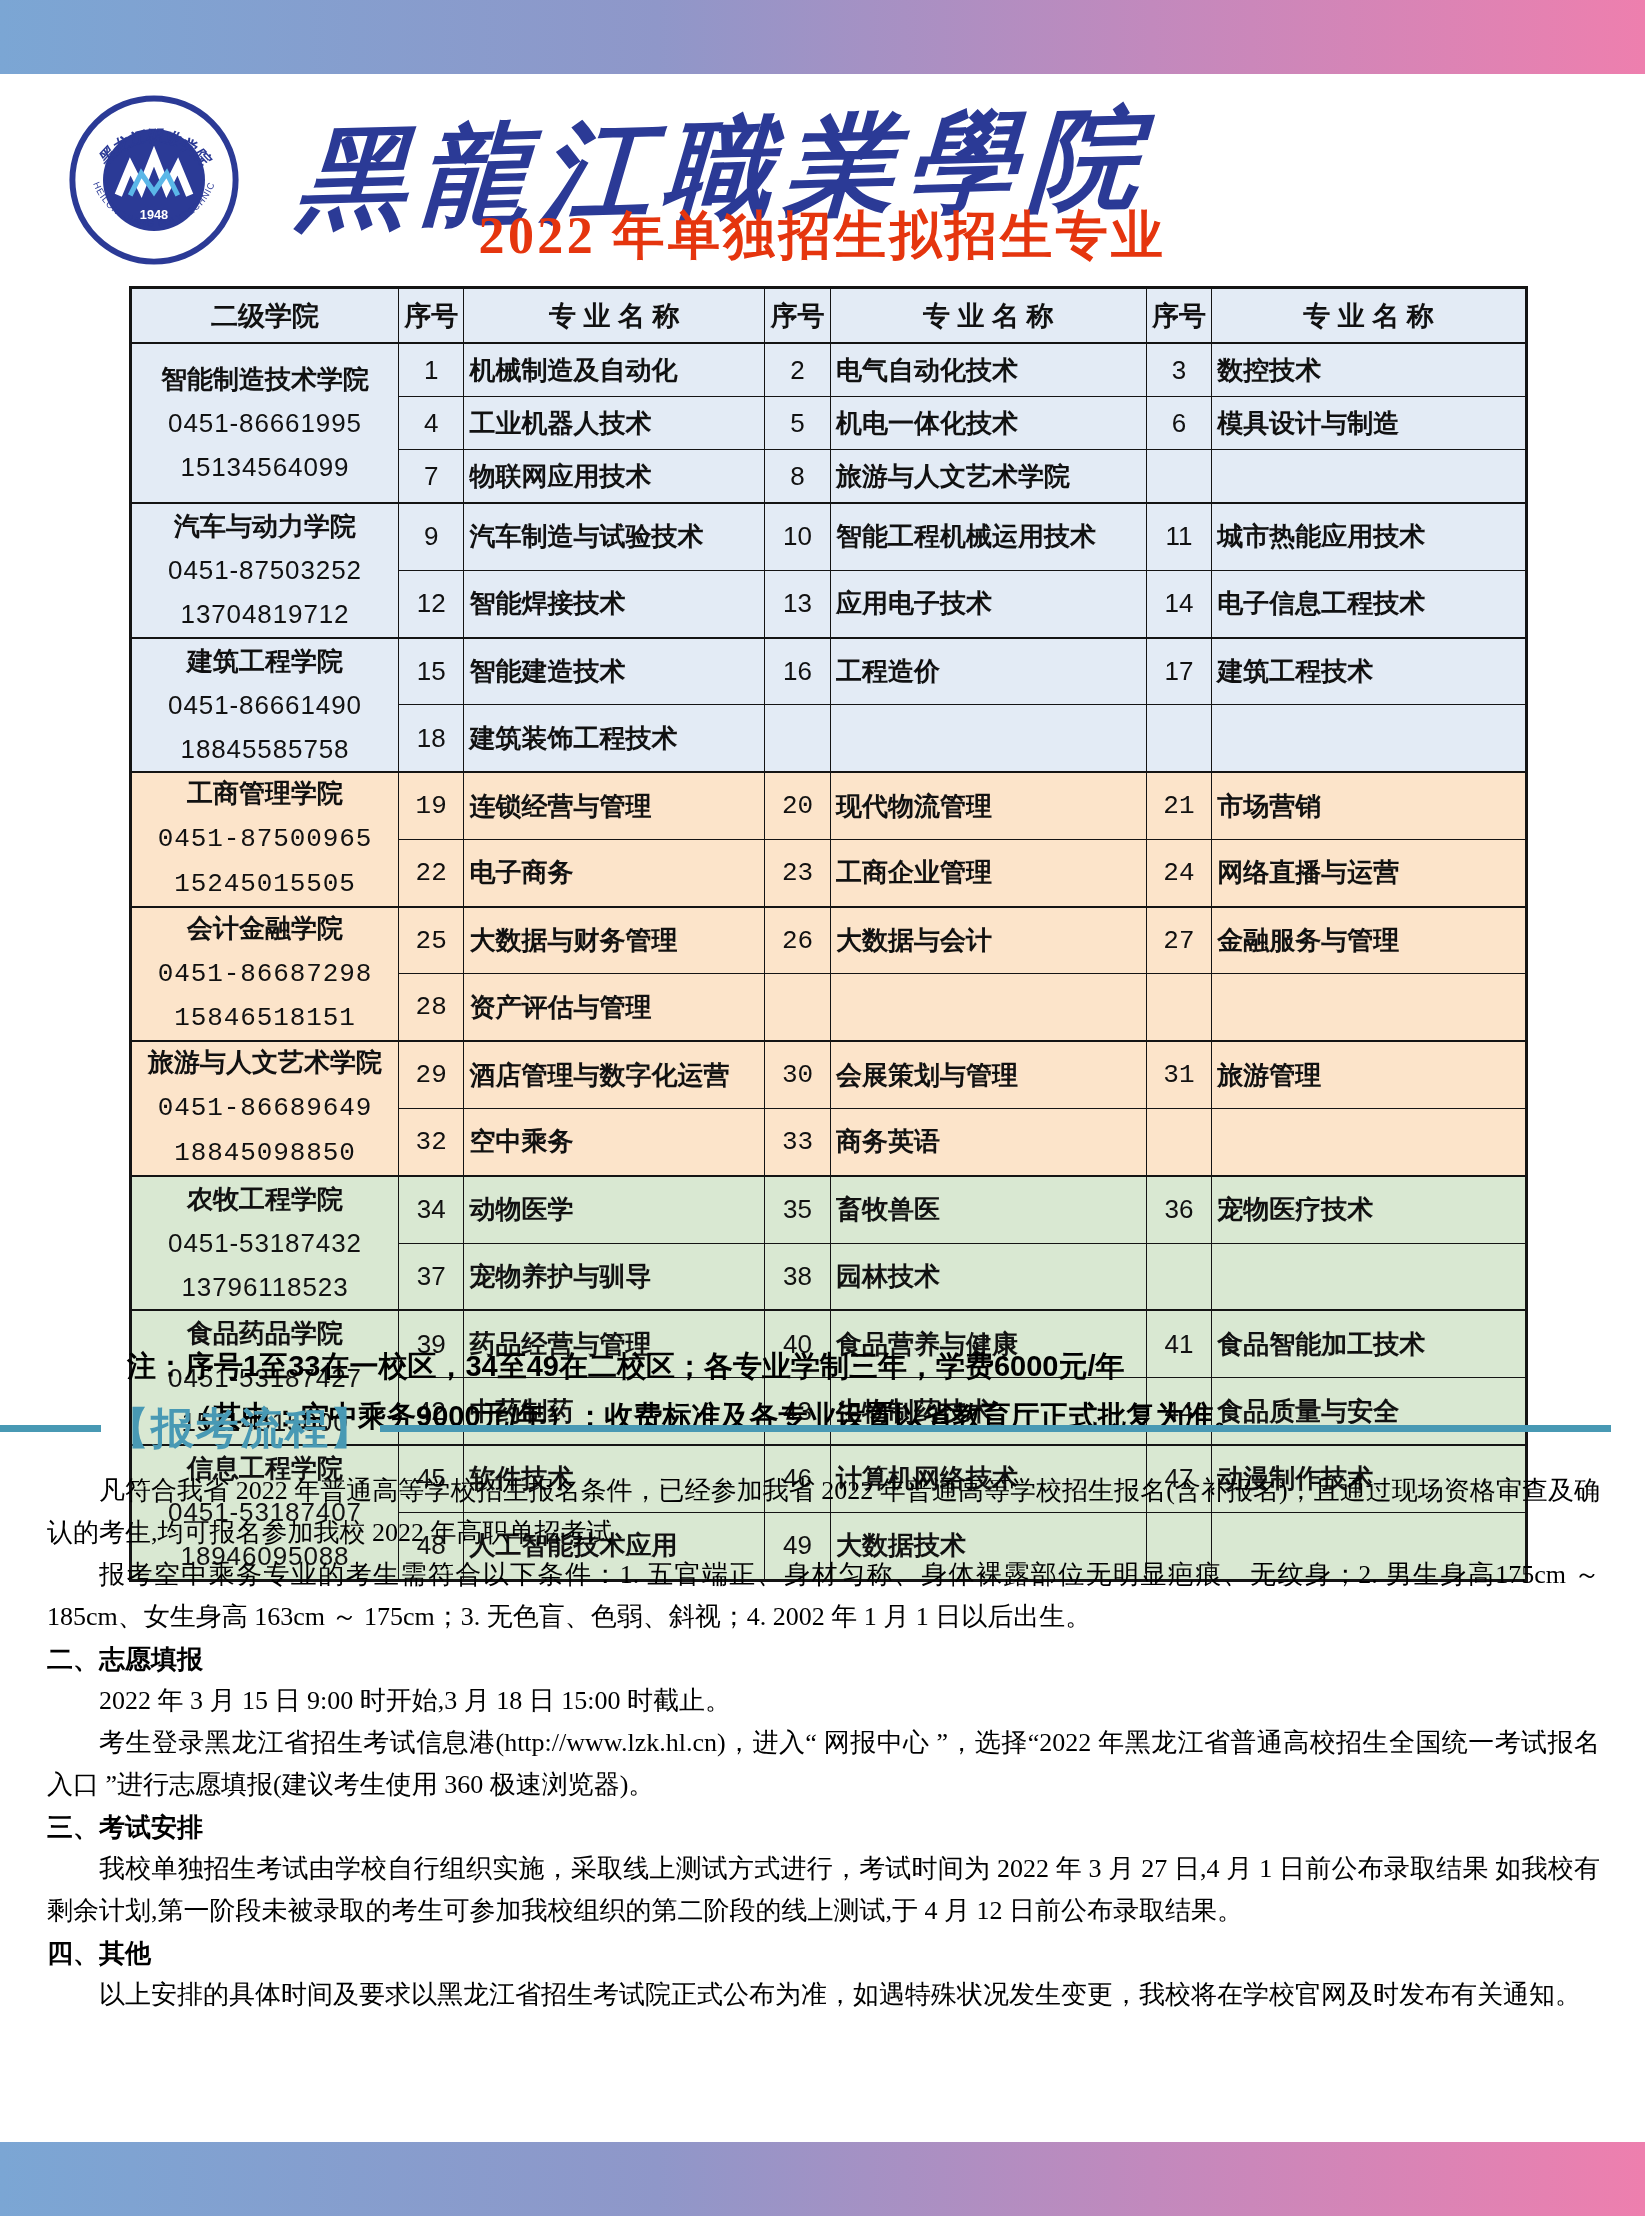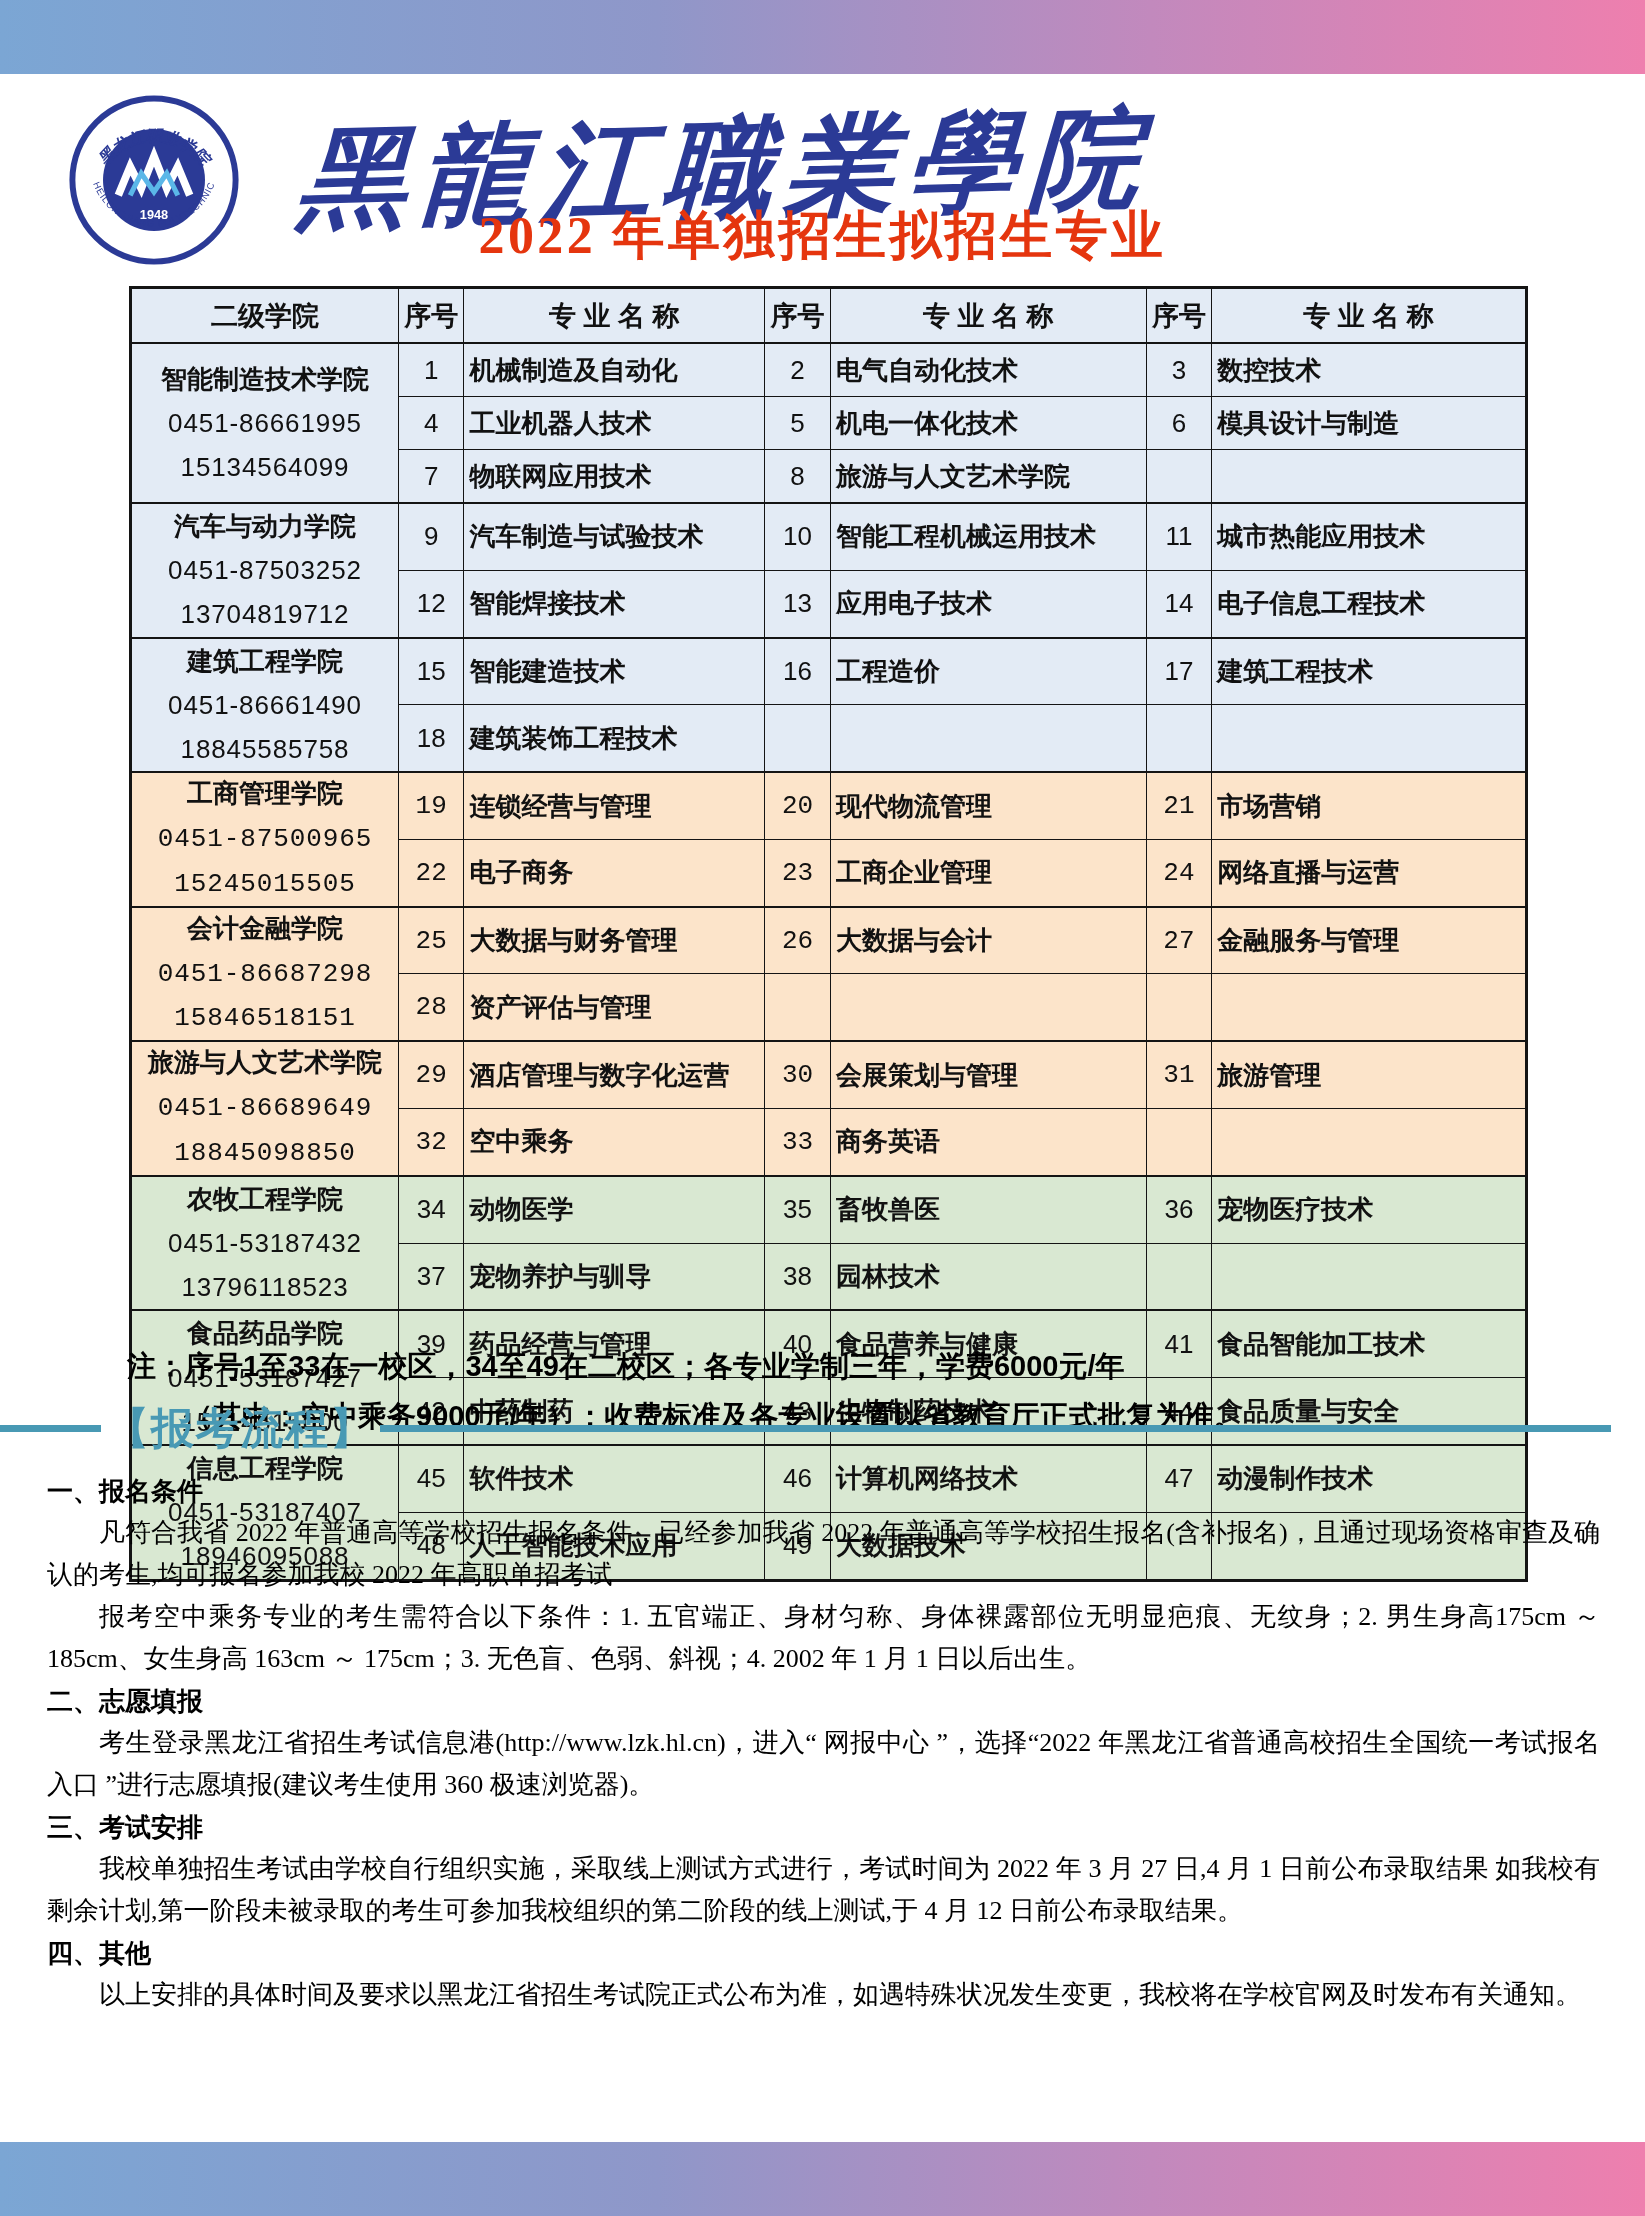--- a/index.html
+++ b/index.html
@@ -347,24 +347,24 @@
     <div class="note-line-2">（其中：空中乘务9000元/年）；收费标准及各专业设置以省教育厅正式批复为准。</div>
   </div>
 
 <div class="flow-header">
   <div class="flow-line left"></div>
   <div class="flow-title">【报考流程】</div>
   <div class="flow-line right"></div>
 </div>
 
 <div class="content">
-    <h3>一、报名条件</h3>
     <p>凡符合我省 2022 年普通高等学校招生报名条件，已经参加我省 2022 年普通高等学校招生报名(含补报名)，且通过现场资格审查及确认的考生,均可报名参加我校 2022 年高职单招考试</p>
     <p>报考空中乘务专业的考生需符合以下条件：1. 五官端正、身材匀称、身体裸露部位无明显疤痕、无纹身；2. 男生身高175cm ～ 185cm、女生身高 163cm ～ 175cm；3. 无色盲、色弱、斜视；4. 2002 年 1 月 1 日以后出生。</p>
     <h3>二、志愿填报</h3>
+    <p>2022 年 3 月 15 日 9:00 时开始,3 月 18 日 15:00 时截止。</p>
     <p>考生登录黑龙江省招生考试信息港(http://www.lzk.hl.cn)，进入“ 网报中心 ”，选择“2022 年黑龙江省普通高校招生全国统一考试报名入口 ”进行志愿填报(建议考生使用 360 极速浏览器)。</p>
     <h3>三、考试安排</h3>
     <p>我校单独招生考试由学校自行组织实施，采取线上测试方式进行，考试时间为 2022 年 3 月 27 日,4 月 1 日前公布录取结果 如我校有剩余计划,第一阶段未被录取的考生可参加我校组织的第二阶段的线上测试,于 4 月 12 日前公布录取结果。</p>
     <h3>四、其他</h3>
     <p>以上安排的具体时间及要求以黑龙江省招生考试院正式公布为准，如遇特殊状况发生变更，我校将在学校官网及时发布有关通知。</p>
   </div>
 
 <div class="gradient-bar bottom"></div>
 
 

